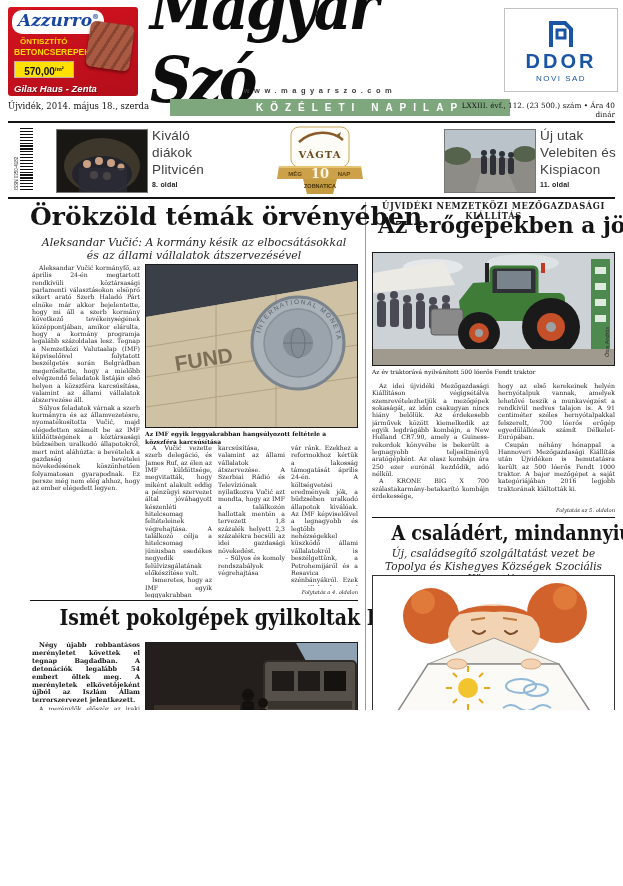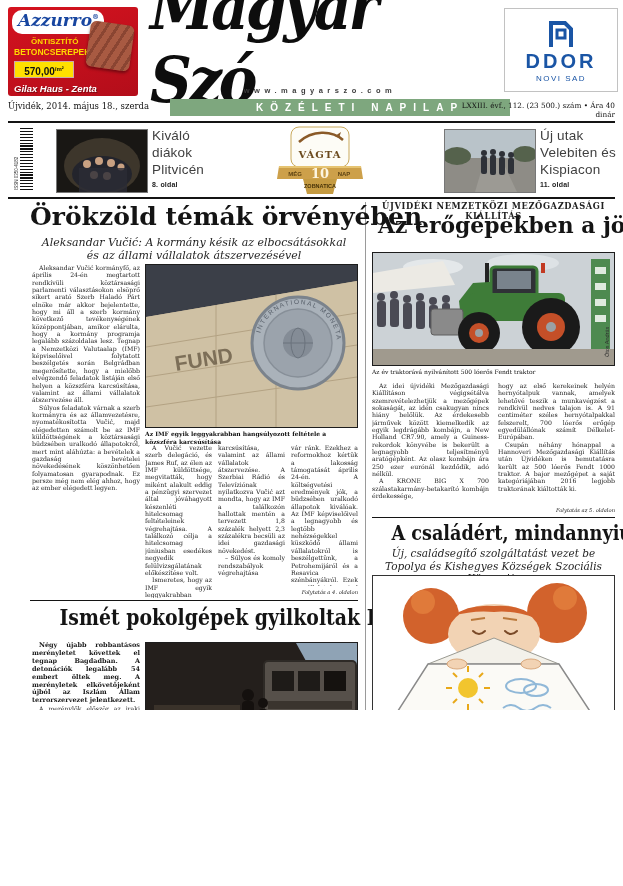--- a/index.html
+++ b/index.html
@@ -4,21 +4,21 @@
 <style>
   html,body{margin:0;padding:0;background:#fff;}
   #page{position:relative;width:623px;height:710px;background:#fff;overflow:hidden;
         font-family:"DejaVu Serif",serif;color:#1c1c1c;}
   .abs{position:absolute;}
   
   .ad{background:linear-gradient(160deg,#d5131f,#b30d1a);border-radius:3px;overflow:hidden;}
   .ad-white{position:absolute;left:4px;top:3px;width:92px;height:24px;background:#fff;border-radius:10px;}
   .ad-brand{position:absolute;left:10px;top:3px;font:italic 700 17px "DejaVu Serif",serif;color:#1846a0;}
   .ad-reg{font-size:7px;vertical-align:super;}
-  .ad-l1{position:absolute;left:23px;top:30px;font:700 8px "Liberation Sans",sans-serif;color:#ffd900;}
+  .ad-l1{position:absolute;left:12px;top:30px;font:700 8px "Liberation Sans",sans-serif;color:#ffd900;}
   .ad-l2{position:absolute;left:6px;top:40px;font:700 8.5px "Liberation Sans",sans-serif;color:#ffd900;}
   .ad-tile{position:absolute;right:6px;top:16px;width:44px;height:46px;border-radius:6px;
            background:repeating-linear-gradient(115deg,#a85a42 0 6px,#8a4532 6px 9px);box-shadow:0 2px 3px rgba(0,0,0,.4);transform:rotate(8deg);}
   .ad-price{position:absolute;left:6px;top:54px;width:58px;height:15px;background:#ffe000;border:1px solid #caa;
             font:700 10px/15px "Liberation Sans",sans-serif;color:#111;text-align:center;}
   .ad-price sup{font-size:6px;}
   .ad-foot{position:absolute;left:0;bottom:2px;width:100%;text-align:left;padding-left:6px;
            font:italic 700 9.5px "Liberation Sans",sans-serif;color:#fff;text-shadow:1px 1px 0 #7a0a12;}
   .masthead{display:flex;align-items:center;justify-content:center;
             font:italic 700 58px "DejaVu Serif",serif;color:#0d0d0d;letter-spacing:-3px;transform:scaleY(1.08);}

